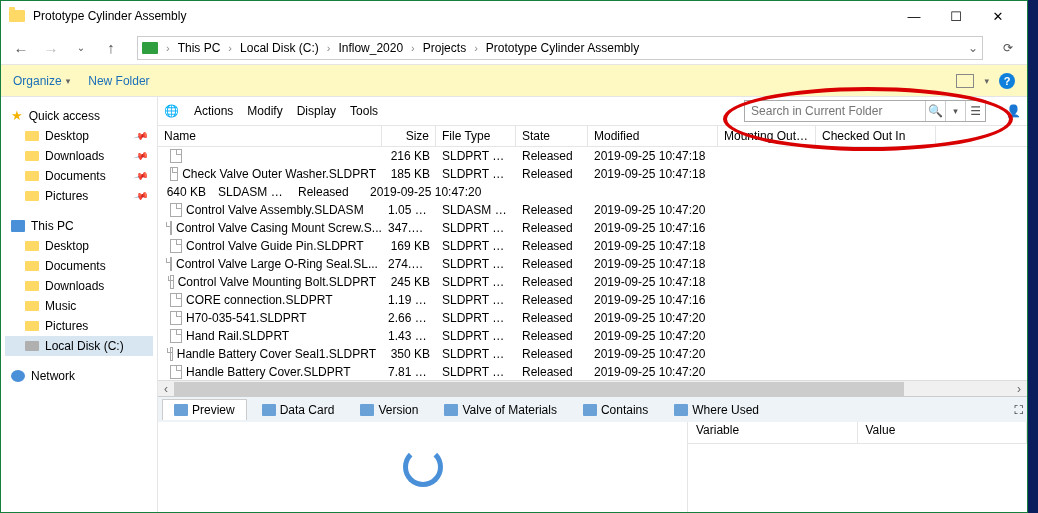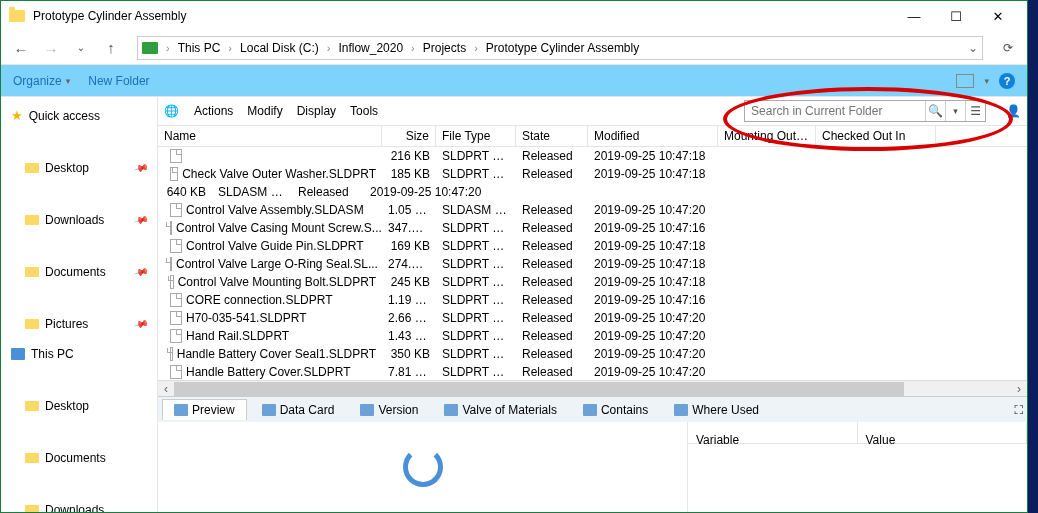--- a/index.html
+++ b/index.html
@@ -12,29 +12,29 @@
 .win-controls { display: flex; gap: 0; }
 .win-btn { width: 42px; height: 28px; display: flex; align-items: center; justify-content: center; font-size: 13px; cursor: default; }
 .navbar { height: 34px; display: flex; align-items: center; padding: 0 8px; gap: 6px; border-bottom: 1px solid #e5e5e5; }
 .nav-arrow { width: 24px; height: 24px; display: flex; align-items: center; justify-content: center; color: #555; font-size: 15px; }
 .breadcrumb { flex: 1; height: 24px; border: 1px solid #ccc; display: flex; align-items: center; padding: 0 4px; margin: 0 8px; }
 .bc-home { width: 16px; height: 12px; background: #2e9e3e; border-radius: 1px; margin-right: 4px; }
 .bc-sep { color: #888; margin: 0 4px; font-size: 11px; }
 .bc-item { padding: 2px 4px; }
 .bc-end { margin-left: auto; display: flex; gap: 6px; color: #666; }
 .refresh-btn { width: 22px; height: 22px; display: flex; align-items: center; justify-content: center; color: #555; }
-.toolbar2 { height: 32px; display: flex; align-items: center; padding: 0 12px; gap: 18px; background: #7dd3fc; border-bottom: 1px solid #e5e5e5; }
+.toolbar2 { height: 32px; display: flex; align-items: center; padding: 0 12px; gap: 18px; background: #fef9c3; border-bottom: 1px solid #e5e5e5; }
 .tb2-item { color: #1a6fb9; display: flex; align-items: center; gap: 4px; }
 .tb2-right { margin-left: auto; display: flex; gap: 10px; align-items: center; color: #666; }
 .layout-icon { width: 18px; height: 14px; border: 1px solid #888; position: relative; }
 .help-icon { width: 16px; height: 16px; border-radius: 50%; background: #1080dd; color: #fff; display: flex; align-items: center; justify-content: center; font-size: 11px; font-weight: bold; }
 .main { display: flex; height: calc(100% - 96px); }
 .sidebar { width: 156px; padding: 8px 4px; overflow: hidden; }
 .tree-item { display: flex; align-items: center; padding: 3px 6px; gap: 6px; white-space: nowrap; }
-.tree-item.sub { padding-left: 20px; margin-top: 32px; }
+.tree-item.sub { padding-left: 20px; }
 .tree-item.sel { background: #d8e6f2; }
 .star-icon { color: #f5b301; font-size: 13px; }
 .folder-sm { width: 14px; height: 10px; background: #ffd966; border-radius: 1px; }
 .disk-icon { width: 14px; height: 10px; background: #b0b0b0; border-radius: 1px; }
 .pc-icon { width: 14px; height: 12px; background: #4a90d9; border-radius: 1px; }
 .net-icon { width: 14px; height: 12px; background: #4a90d9; border-radius: 50%; }
 .pin { margin-left: auto; color: #aaa; font-size: 10px; transform: rotate(30deg); }
 .content { flex: 1; border-left: 1px solid #e5e5e5; display: flex; flex-direction: column; overflow: hidden; position: relative; }
 .content-toolbar { height: 28px; display: flex; align-items: center; padding: 0 6px; gap: 14px; position: relative; }
 .ct-icon { width: 16px; height: 16px; display: flex; align-items: center; justify-content: center; color: #4a7ab0; }
@@ -61,21 +61,21 @@
 .hscroll-arrow { width: 16px; height: 16px; display: flex; align-items: center; justify-content: center; color: #666; }
 .bottom-tabs { height: 26px; background: #eef3f7; border-top: 1px solid #ccc; display: flex; align-items: center; padding: 0 4px; gap: 4px; }
 .btab { display: flex; align-items: center; gap: 4px; padding: 3px 11px; }
 .btab.act { background: #fff; border: 1px solid #ccc; border-bottom: none; }
 .btab-icon { width: 14px; height: 12px; background: #6aa2d8; border-radius: 1px; }
 .btab-right { margin-left: auto; }
 .preview-area { height: 90px; display: flex; }
 .preview-left { flex: 1; display: flex; align-items: center; justify-content: center; color: #4a7ab0; font-size: 36px; }
 .preview-right { width: 340px; border-left: 1px solid #e5e5e5; }
 .kv-header { display: flex; height: 22px; border-bottom: 1px solid #e5e5e5; }
-.kv-col { flex: 1; padding: 11px 8px; border-right: 1px solid #e5e5e5; }
+.kv-col { flex: 1; padding: 1px 8px; border-right: 1px solid #e5e5e5; }
 .highlight-ellipse { position: absolute; border: 4px solid #d80000; border-radius: 50%; width: 290px; height: 64px; top: 86px; left: 722px; pointer-events: none; z-index: 10; }
 .spacer { height: 10px; }
 .refresh-circ { width: 40px; height: 40px; border: 5px solid #4a90d9; border-top-color: transparent; border-radius: 50%; }
 </style>
 </head>
 <body>
 
 <div class="window">
   <div class="highlight-ellipse"></div>
 

